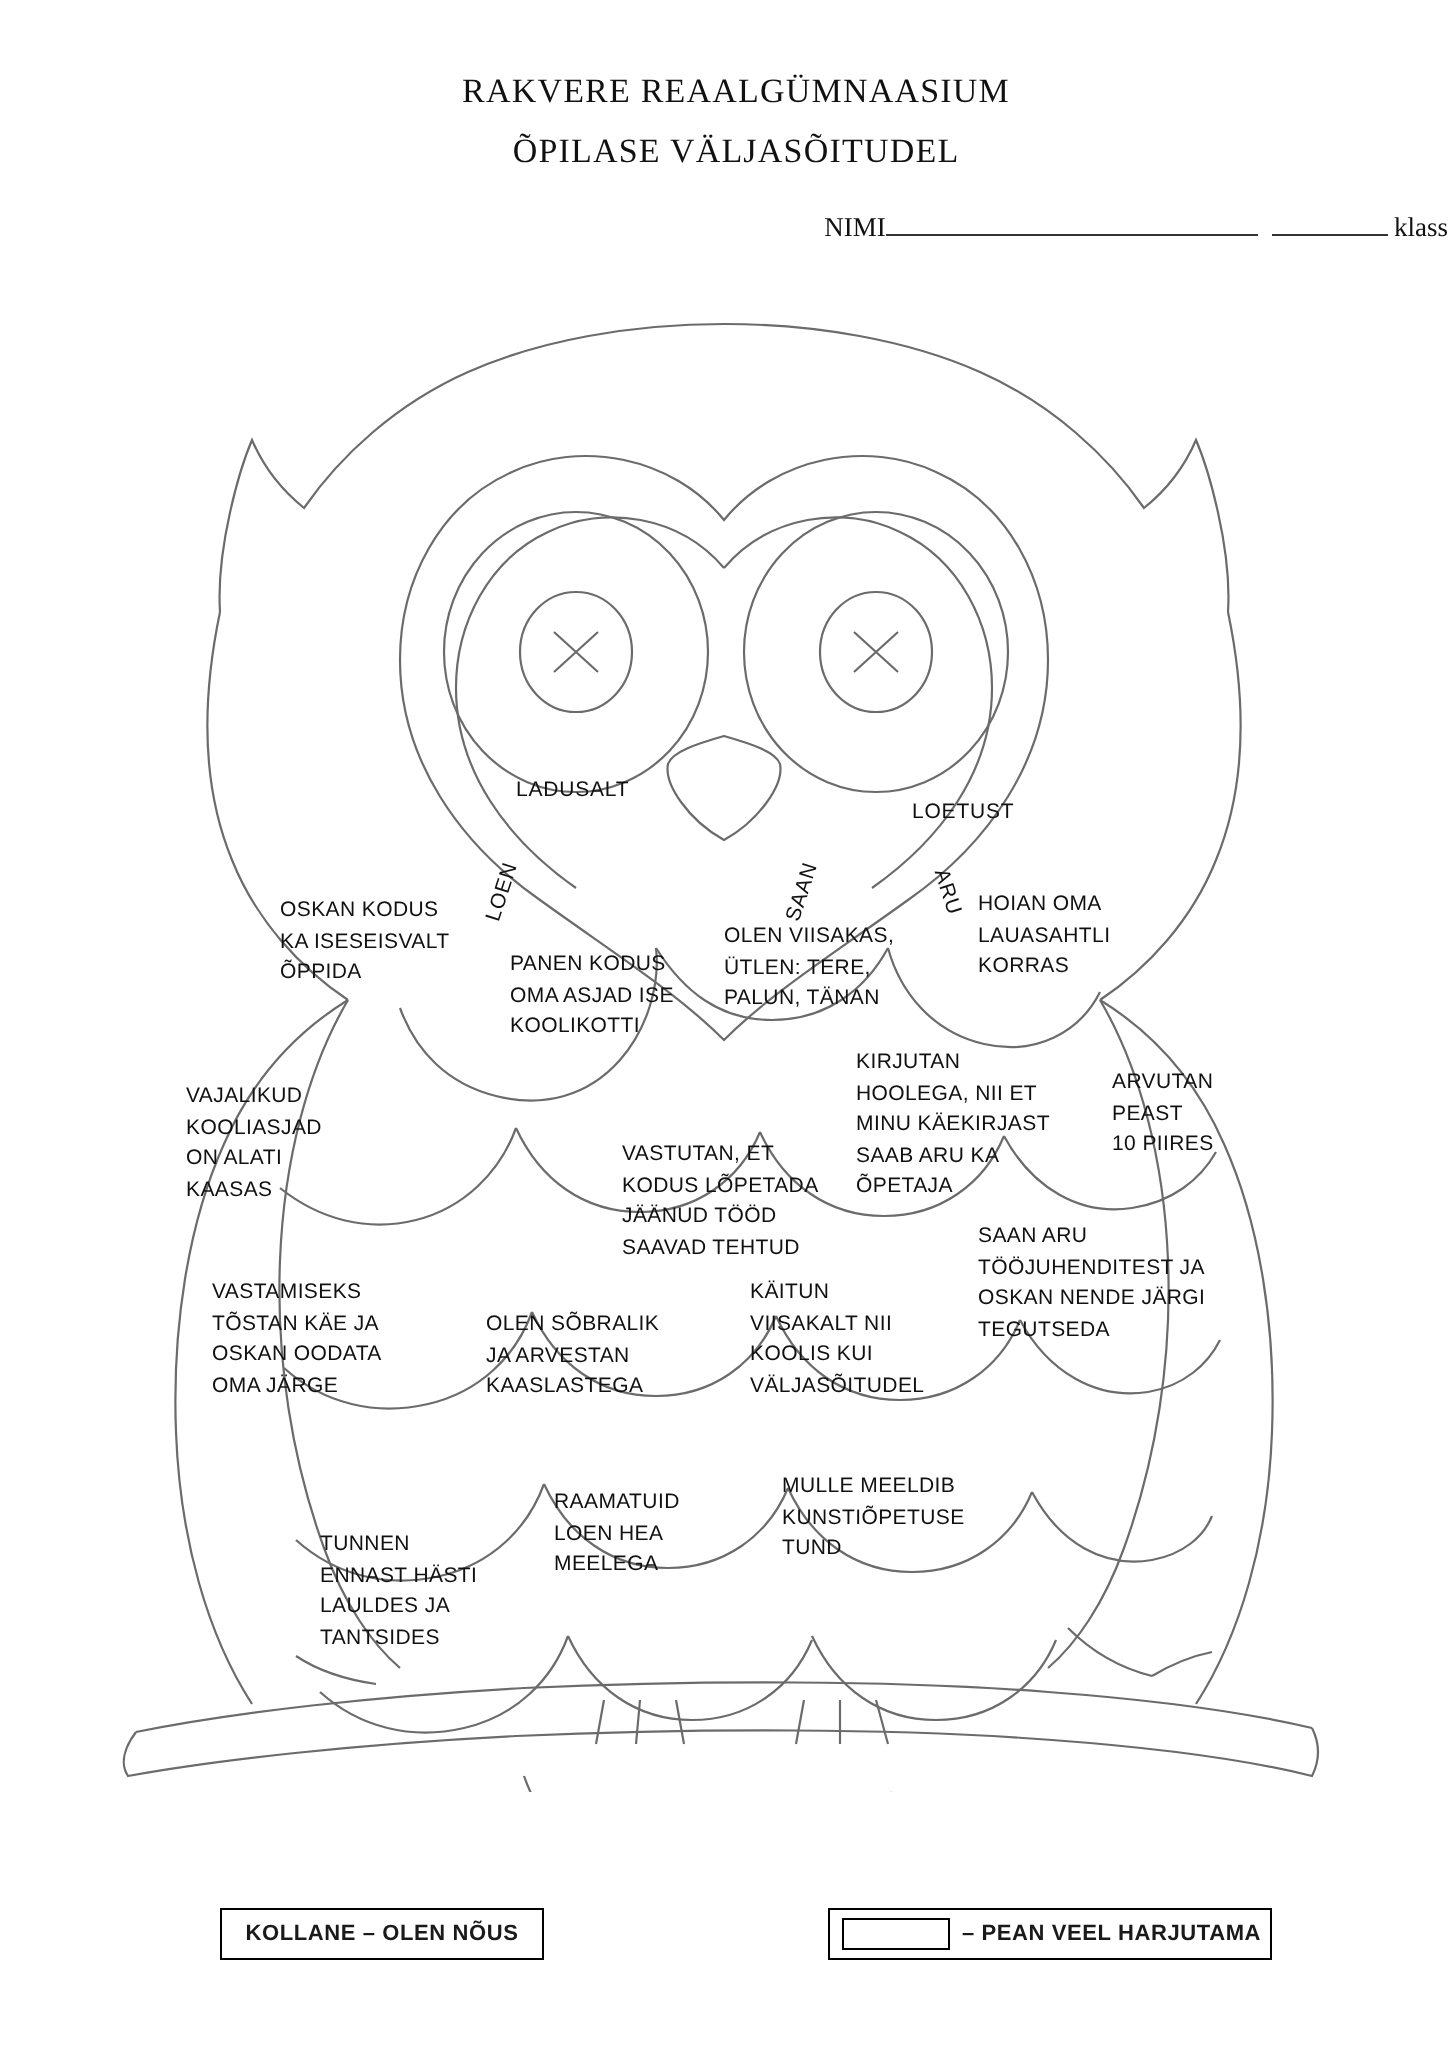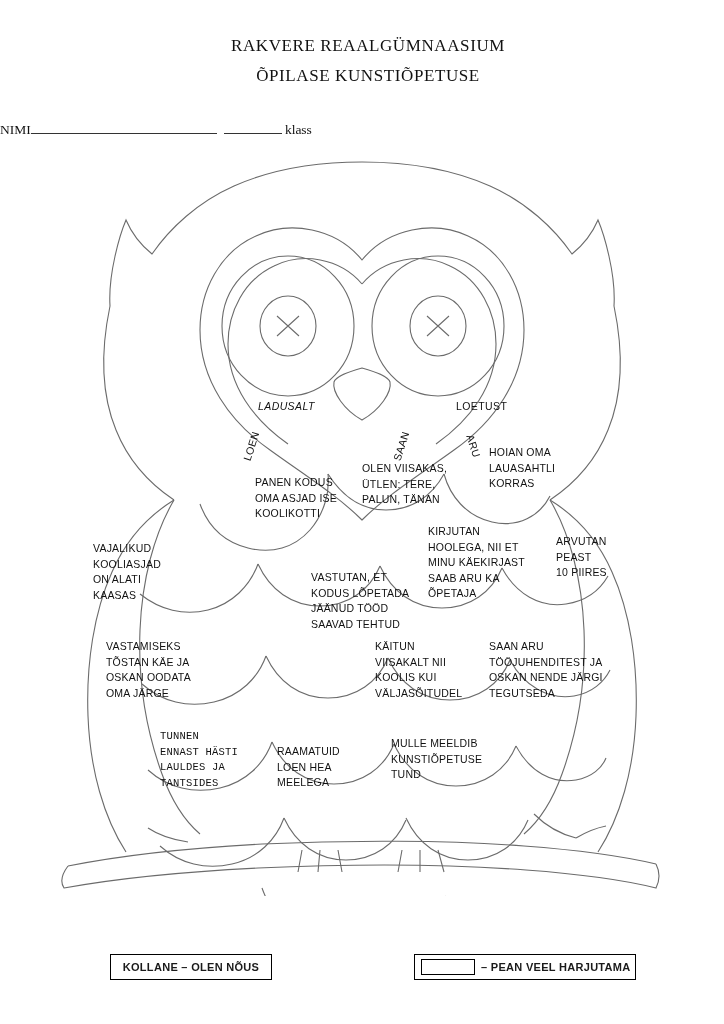--- a/index.html
+++ b/index.html
@@ -30,24 +30,24 @@
   .title-line {
     font-family: "Liberation Serif", serif;
     font-size: 17px;
     letter-spacing: 0.6px;
     color: #111;
     margin-bottom: 10px;
     margin-left: 12px;
   }
   .name-row {
     position: absolute;
-    top: 122px;
+    top: 106px;
     left: 0;
     width: 724px;
-    text-align: left;
+    text-align: right;
     font-family: "Liberation Serif", serif;
     font-size: 13.5px;
     color: #111;
   }
   .name-row .blank {
     display: inline-block;
     border-bottom: 1px solid #333;
     width: 186px;
     vertical-align: baseline;
   }
@@ -135,21 +135,21 @@
     text-align: center;
   }
 </style>
 </head>
 <body>
 
 <div class="page">
 
   <div class="title-block">
     <div class="title-line">RAKVERE REAALGÜMNAASIUM</div>
-    <div class="title-line">ÕPILASE KUNSTIÕPETUSE</div>
+    <div class="title-line">ÕPILASE VÄLJASÕITUDEL</div>
   </div>
 
   <div class="name-row">
     <span>NIMI</span><span class="blank"></span>
     &nbsp;<span class="blank2"></span>
     <span>klass</span>
   </div>
 
   <svg class="owl" width="628" height="772" viewBox="0 0 628 772">
 
@@ -229,25 +229,28 @@
     <path d="M214 764 C224 792 244 812 270 818"></path>
     <path d="M270 818 C292 816 312 806 326 790"></path>
     <path d="M326 790 C338 800 352 806 368 806"></path>
     <path d="M368 806 C382 798 392 786 398 772"></path>
 
     <path d="M254 726 L250 748 M272 726 L270 748 M290 726 L294 748"></path>
     <path d="M354 726 L350 748 M372 726 L372 748 M390 726 L396 748"></path>
   </svg>
 
   <div class="eye-label rot-left" style="left: 236px; top: 440px;">LOEN</div>
-  <div class="eye-label" style="left: 258px; top: 400px; font-style: italic;">LADUSALT</div>
+  <div class="eye-label" style="left: 258px; top: 389px;">LADUSALT</div>
   <div class="eye-label rot-left" style="left: 386px; top: 440px;">SAAN</div>
   <div class="eye-label" style="left: 456px; top: 400px;">LOETUST</div>
   <div class="eye-label rot-right" style="left: 462px; top: 440px;">ARU</div>
 
+  <div class="label" style="left:140px; top:448px;">OSKAN KODUS
+KA ISESEISVALT
+ÕPPIDA</div>
   <div class="label" style="left:255px; top:475px;">PANEN KODUS
 OMA ASJAD ISE
 KOOLIKOTTI</div>
   <div class="label" style="left:489px; top:445px;">HOIAN OMA
 LAUASAHTLI
 KORRAS</div>
   <div class="label" style="left:362px; top:461px;">OLEN VIISAKAS,
 ÜTLEN: TERE,
 PALUN, TÄNAN</div>
   <div class="label" style="left:93px; top:541px;">VAJALIKUD
@@ -263,29 +266,32 @@
 MINU KÄEKIRJAST
 SAAB ARU KA
 ÕPETAJA</div>
   <div class="label" style="left:556px; top:534px;">ARVUTAN
 PEAST
 10 PIIRES</div>
   <div class="label" style="left:106px; top:639px;">VASTAMISEKS
 TÕSTAN KÄE JA
 OSKAN OODATA
 OMA  JÄRGE</div>
+  <div class="label" style="left:243px; top:655px;">OLEN SÕBRALIK
+JA  ARVESTAN
+KAASLASTEGA</div>
   <div class="label" style="left:375px; top:639px;">KÄITUN
 VIISAKALT  NII
 KOOLIS KUI
 VÄLJASÕITUDEL</div>
-  <div class="label" style="left:489px; top:639px;">SAAN ARU
+  <div class="label" style="left:489px; top:611px;">SAAN ARU
 TÖÖJUHENDITEST JA
 OSKAN NENDE JÄRGI
 TEGUTSEDA</div>
-  <div class="label" style="left:160px; top:729px;font-family:Liberation Mono, monospace;">TUNNEN
+  <div class="label" style="left:160px; top:765px;">TUNNEN
 ENNAST HÄSTI
 LAULDES JA
 TANTSIDES</div>
   <div class="label" style="left:277px; top:744px;">RAAMATUID
 LOEN HEA
 MEELEGA</div>
   <div class="label" style="left:391px; top:736px;">MULLE MEELDIB
 KUNSTIÕPETUSE
 TUND</div>
 

